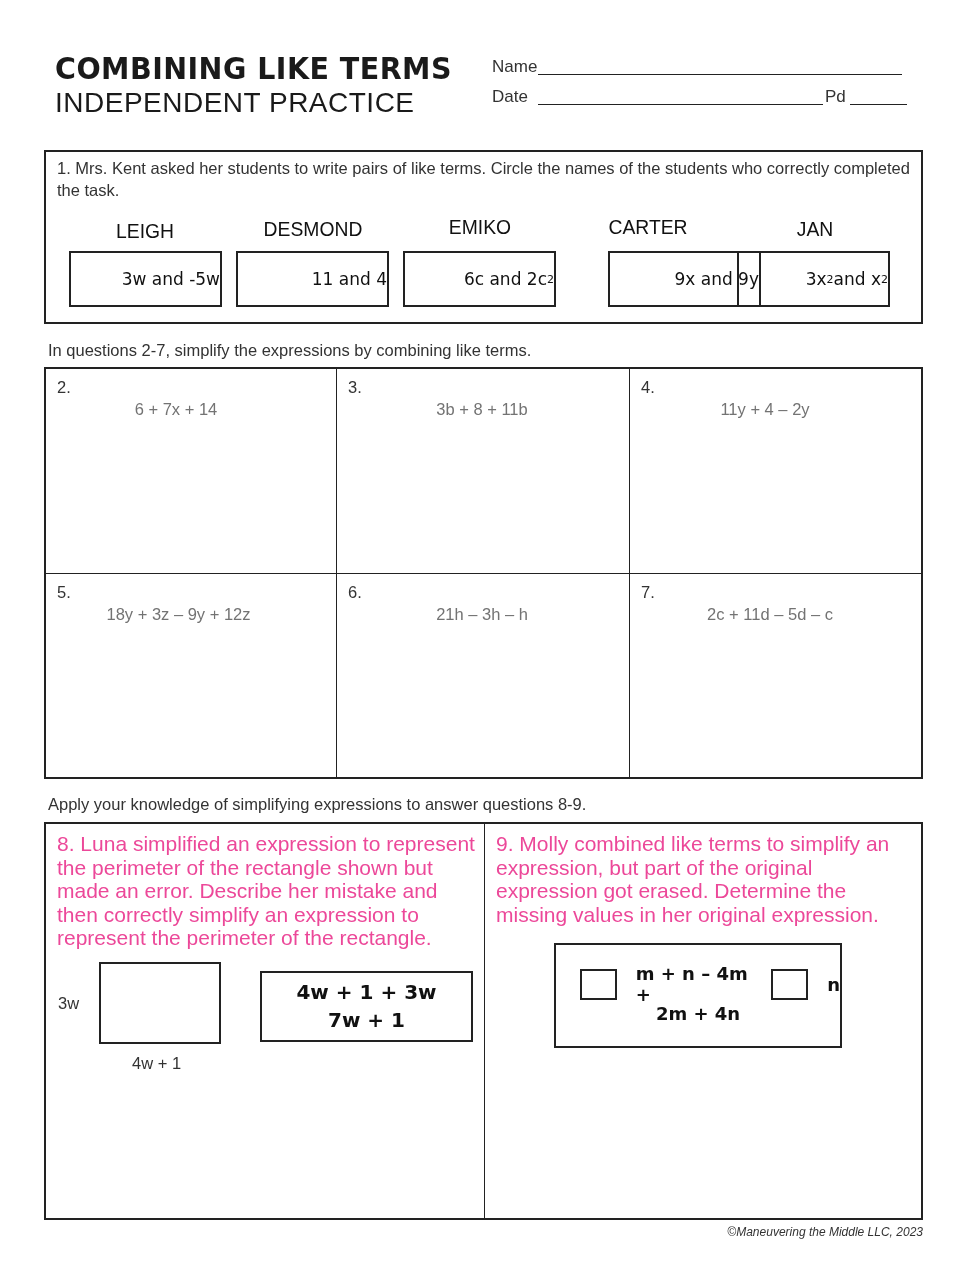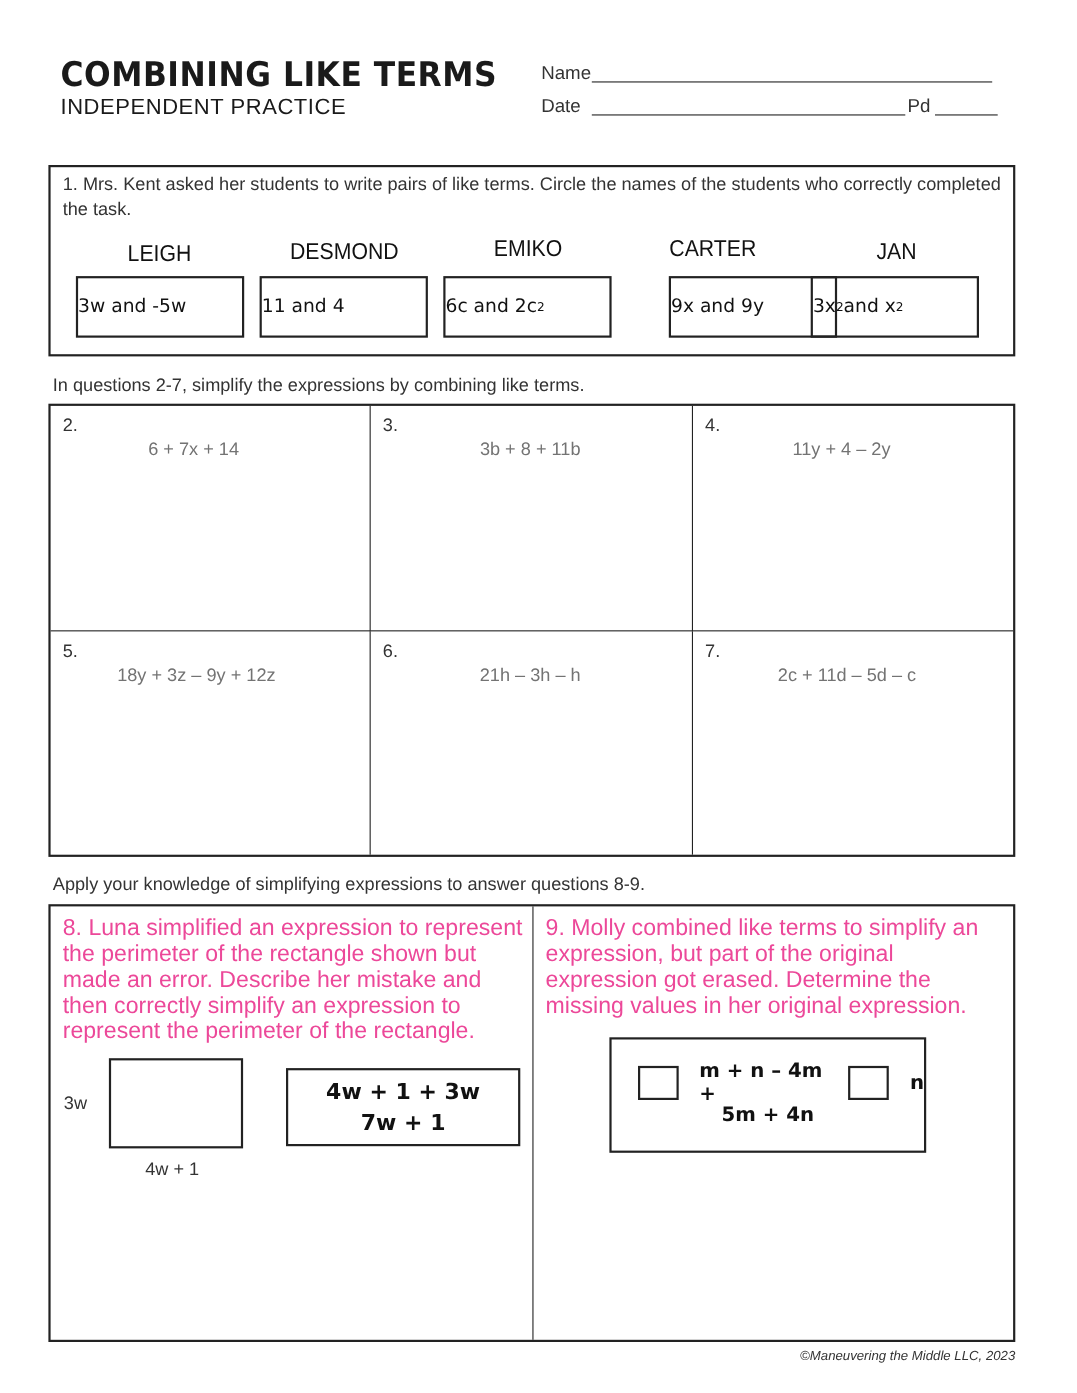--- a/index.html
+++ b/index.html
@@ -1,25 +1,25 @@
 <!DOCTYPE html>
 <html><head>
 <meta charset="utf-8">
 <style>
   html, body { margin:0; padding:0; background:#fff; }
   body { width:979px; height:1266px; position:relative; font-family:"Liberation Sans", sans-serif; color:#222; overflow:hidden; }
   .abs { position:absolute; }
   .title { left:55px; top:50px; font-family:"DejaVu Sans", sans-serif; font-weight:bold; font-size:31px; letter-spacing:0.5px; color:#1a1a1a; transform:scaleX(0.92); transform-origin:left; }
-  .subtitle { left:55px; top:87px; font-size:20px; letter-spacing:0.5px; color:#1a1a1a; }
+  .subtitle { left:55px; top:87px; font-size:28px; letter-spacing:0.5px; color:#1a1a1a; }
   .hdr-label { font-size:17px; color:#333; }
   .line { position:absolute; border-bottom:1.5px solid #222; height:0; }
   .box { position:absolute; border:2px solid #222; box-sizing:border-box; }
   .q1-text { left:57px; top:157px; font-size:16.5px; line-height:22px; width:860px; color:#333; }
   .name { position:absolute; font-size:21px; color:#111; text-align:center; width:170px; transform:scaleX(0.92); }
-  .pair { position:absolute; border:2px solid #222; box-sizing:border-box; width:153px; height:56px; display:flex; align-items:center; justify-content:flex-start; font-family:"DejaVu Sans", sans-serif; font-size:17px; color:#111; }
+  .pair { position:absolute; border:2px solid #222; box-sizing:border-box; width:153px; height:56px; display:flex; align-items:center; justify-content:flex-end; font-family:"DejaVu Sans", sans-serif; font-size:17px; color:#111; }
   .pair sup { font-size:11px; }
   .instr { font-size:16.5px; color:#333; }
   .grid { position:absolute; left:44px; top:367px; width:879px; height:412px; border:2px solid #222; box-sizing:border-box; display:grid; grid-template-columns:291px 293px 1fr; grid-template-rows:205px 1fr; }
   .cell { border-right:1.5px solid #222; border-bottom:1.5px solid #222; position:relative; }
   .cell:nth-child(3n) { border-right:none; }
   .cell:nth-child(n+4) { border-bottom:none; }
   .cell .num { position:absolute; left:11px; top:9px; font-size:16.5px; color:#333; }
   .cell .expr { position:absolute; left:0; right:0; top:31px; text-align:center; font-size:16.5px; color:#737373; }
   .bottom { position:absolute; left:44px; top:822px; width:879px; height:398px; border:2px solid #222; box-sizing:border-box; display:grid; grid-template-columns:439px 1fr; }
   .bcell { position:relative; }
@@ -112,18 +112,18 @@
   </div>
   <div class="bcell">
     <div class="ptext">9. Molly combined like terms to simplify an expression, but part of the original expression got erased. Determine the missing values in her original expression.</div>
     <div class="abs" style="left:69px;top:119px;width:288px;height:105px;border:2px solid #222;box-sizing:border-box;">
       <div style="position:absolute;left:24px;top:18px;display:flex;align-items:center;gap:19px;">
         <span style="display:inline-block;width:42px;height:31px;border:2px solid #222;box-sizing:border-box;"></span>
         <span class="handwr" style="font-size:18px;">m + n – 4m +</span>
         <span style="display:inline-block;width:42px;height:31px;border:2px solid #222;box-sizing:border-box;margin-left:2px;"></span>
         <span class="handwr" style="font-size:18px;">n</span>
       </div>
-      <div class="handwr" style="position:absolute;left:0;right:0;top:58px;text-align:center;font-size:18px;">5m + 4n</div>
+      <div class="handwr" style="position:absolute;left:0;right:0;top:58px;text-align:center;font-size:18px;">2m + 4n</div>
     </div>
   </div>
 </div>
 
 <div class="abs footer">©Maneuvering the Middle LLC, 2023</div>
 
 </body></html>

